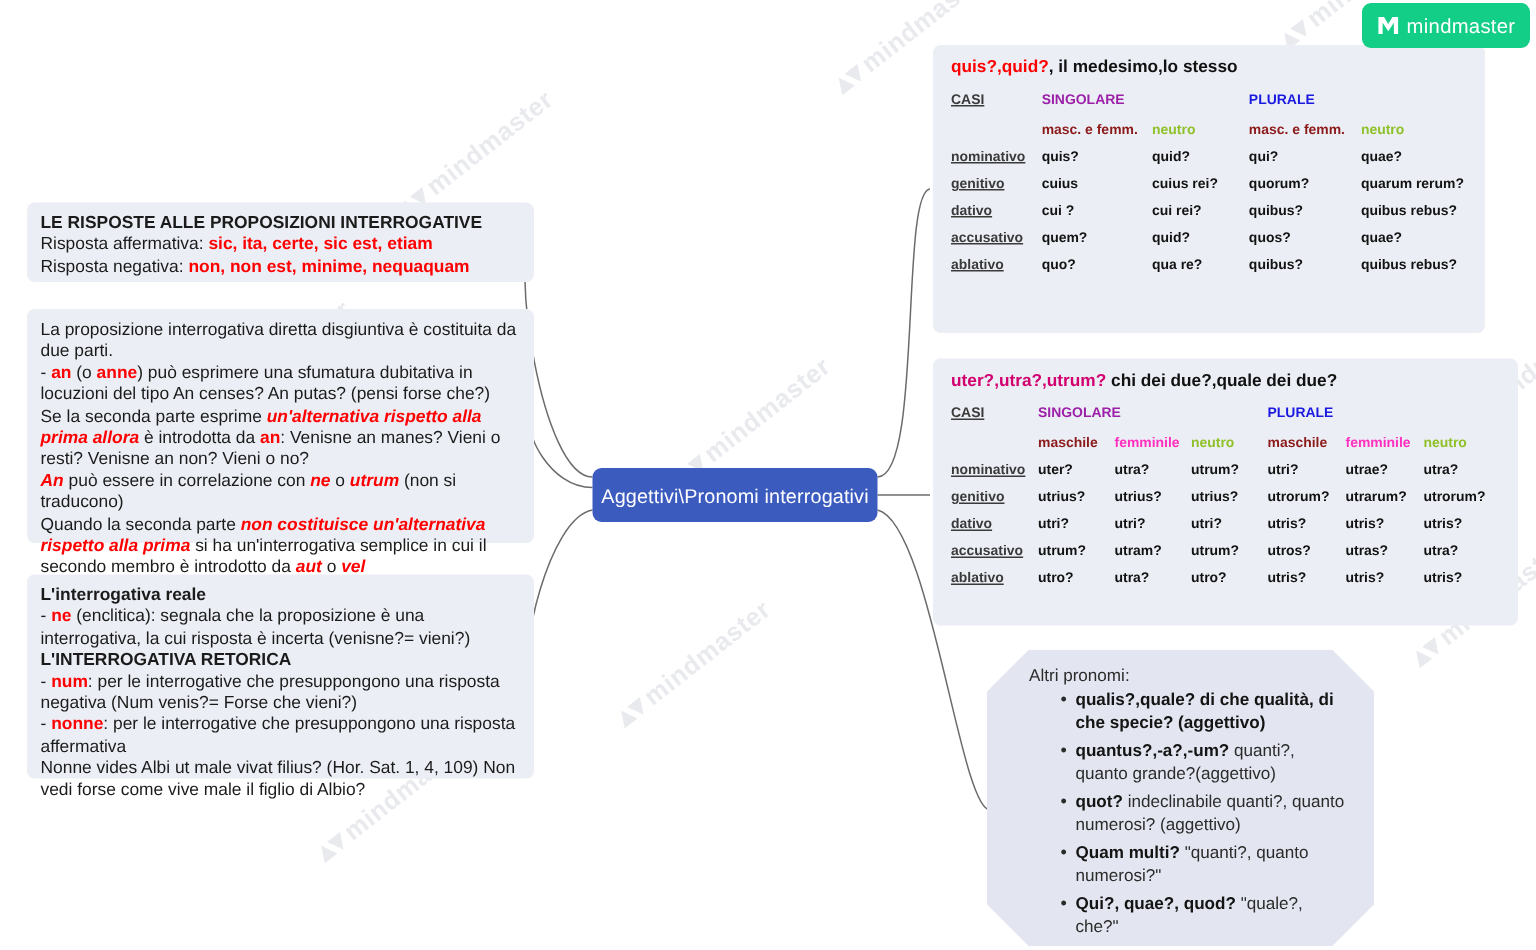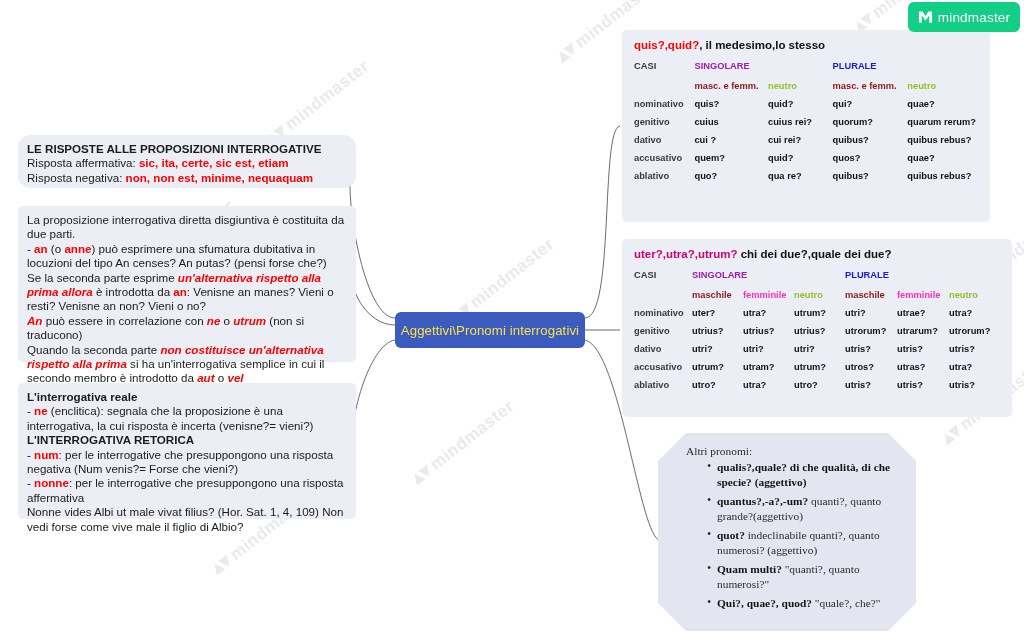--- a/index.html
+++ b/index.html
@@ -78,41 +78,41 @@
   #central {
     position: absolute;
     left: 395px; top: 312px;
     width: 190px; height: 36px;
     background: #3b5bbf;
     border-radius: 6px;
     display: flex; align-items: center; justify-content: center;
     z-index: 20;
   }
   #central span {
-    color: #fde047; font-size: 13.2px; letter-spacing: .1px;
+    color: #ffffff; font-size: 13.2px; letter-spacing: .1px;
     white-space: nowrap;
   }
 
   
   .tbl-node { padding: 9px 10px 10px 12px; }
   .tbl-title { font-size: 11.5px; font-weight: bold; color: #111; margin-bottom: 6px; }
   .tbl-title .hi { color: #d2006e; }
   .tbl-title .hi2 { color: #ff0000; }
   table.caso {
     border-collapse: collapse;
     font-size: 9.3px;
     width: 100%;
   }
   table.caso td, table.caso th {
     text-align: left;
     padding: 4px 4px 4px 0;
     font-weight: bold;
     white-space: nowrap;
   }
-  table.caso td.casi-lbl { color: #3a3a3a; font-weight: bold; }
+  table.caso td.casi-lbl { color: #3a3a3a; font-weight: bold; text-decoration: underline; }
   table.caso .num-sing { color: #9b1fa8; }
   table.caso .num-plur { color: #1919e0; }
   table.caso .g-mf  { color: #8b1a1a; }
   table.caso .g-neu { color: #8ec12a; }
   table.caso .g-fem { color: #ff2fbf; }
   table.caso .val   { color: #121212; }
   table.caso tr.head-num td { padding-bottom: 6px; }
 
   
   #octagon {
@@ -121,21 +121,20 @@
     width: 258px; height: 198px;
     background: #e3e6f0;
     z-index: 5;
     clip-path: polygon(0 28px, 28px 0, calc(100% - 28px) 0, 100% 28px,
                        100% calc(100% - 28px), calc(100% - 28px) 100%,
                        28px 100%, 0 calc(100% - 28px));
     padding: 11px 16px 10px 28px;
     font-size: 11.4px;
     line-height: 15px;
     color: #2b2b2b;
-    font-family: Liberation Serif, serif;
   }
   #octagon .alt { margin-bottom: 1px; }
   #octagon ul { list-style: none; margin: 0; padding: 0 0 0 22px; }
   #octagon li {
     position: relative;
     margin-bottom: 4px;
     padding-left: 9px;
   }
   #octagon li:before {
     content: "\2022";
@@ -177,21 +176,21 @@
         <path d="M1,13 L1,1 L5,1 L8,6 L11,1 L15,1 L15,13 L12,13 L12,5 L8,11 L4,5 L4,13 Z" fill="#ffffff"></path>
       </svg>
     </span>
     <span class="btxt">mindmaster</span>
   </div>
 
   <div id="central">
     <span>Aggettivi\Pronomi interrogativi</span>
   </div>
 
-  <div class="node node-note" style="left:18px; top:135px; width:338px; height:53px;border-radius:12px;">
+  <div class="node node-note" style="left:18px; top:135px; width:338px; height:53px;">
     <span class="hdr">LE RISPOSTE ALLE PROPOSIZIONI INTERROGATIVE</span>
     <span>Risposta affermativa: </span><span class="r">sic, ita, certe, sic est, etiam</span><br>
     <span>Risposta negativa: </span><span class="r">non, non est, minime, nequaquam</span>
   </div>
 
   <div class="node node-note" style="left:18px; top:206px; width:338px; height:156px;">
     <div>La proposizione interrogativa diretta disgiuntiva è costituita da due parti.<br>
       - <span class="r">an</span> (o <span class="r">anne</span>) può esprimere una sfumatura dubitativa in locuzioni del tipo An censes? An putas? (pensi forse che?)<br>
       Se la seconda parte esprime <span class="ri">un'alternativa rispetto alla prima allora</span> è introdotta da <span class="r">an</span>: Venisne an manes? Vieni o resti? Venisne an non? Vieni o no?<br>
       <span class="ri">An</span> può essere in correlazione con <span class="ri">ne</span> o <span class="ri">utrum</span> (non si traducono)<br>

